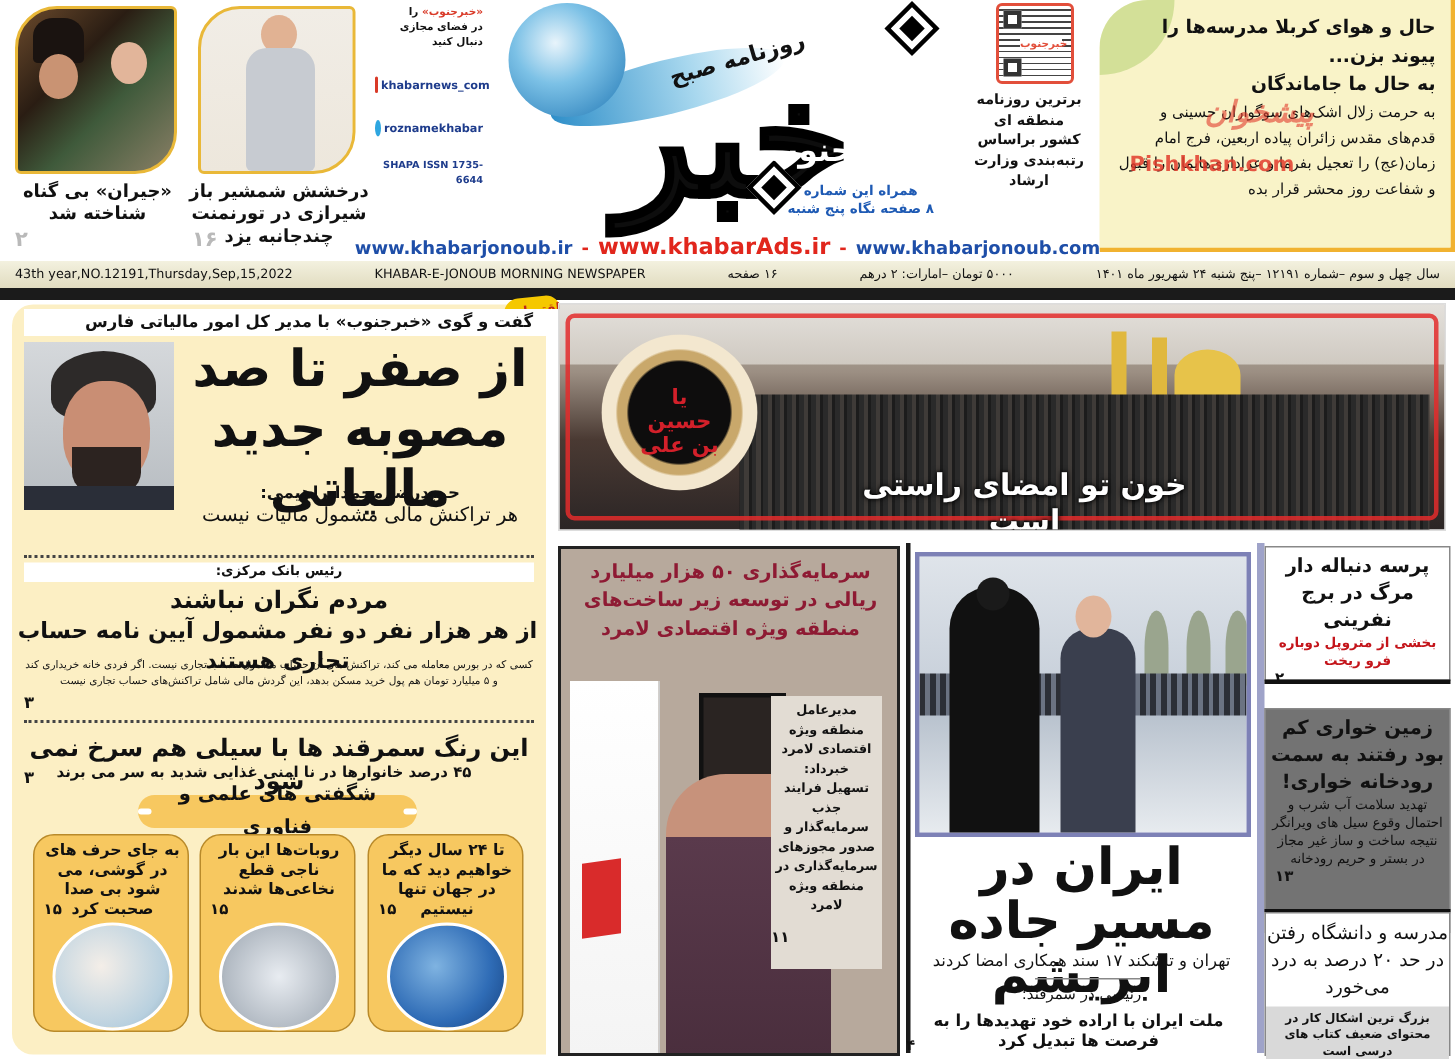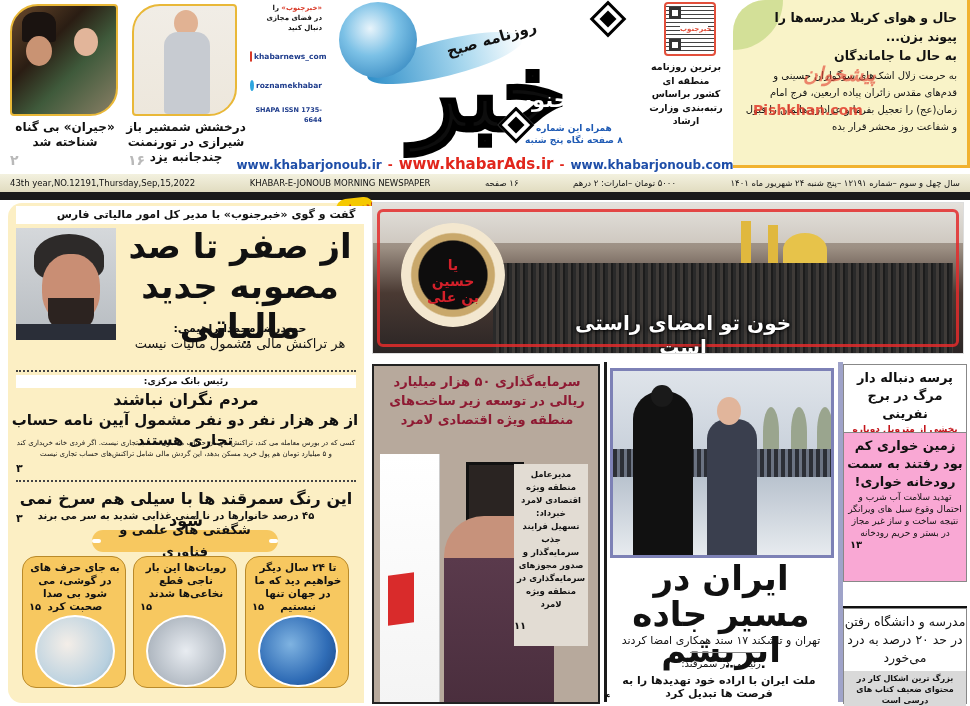--- a/index.html
+++ b/index.html
@@ -124,21 +124,21 @@
 .silk{left:606px;top:560px;width:230px;font-size:34px;font-weight:900;line-height:36px;text-align:center}
 .silk-sub{left:606px;top:634px;width:230px;font-size:11px;text-align:center}
 .silk-rule{left:690px;top:652px;width:70px;border-top:1px solid #888}
 .silk-k{left:606px;top:658px;width:230px;font-size:10px;text-align:center}
 .silk-q{left:606px;top:674px;width:226px;font-size:11px;font-weight:900;text-align:center}
 .silk-pg{left:604px;top:692px;font-size:10px;font-weight:bold}
 .vrule{left:604px;top:362px;width:3px;height:340px;background:#1b1b1b}
 .vrule2{left:838px;top:362px;width:5px;height:340px;background:#9fa3c9}
 .rc{left:843px;top:364px;width:124px;border:1.5px solid #888}
 .rc1{top:364px;height:90px;background:#fff}
-.rc2{top:432px;height:150px;background:#f9a8d4}
+.rc2{top:472px;height:150px;background:#737373}
 .rc3{top:608px;height:96px;background:#fff}
 .rc .h{font-size:13px;font-weight:900;line-height:18px;text-align:center;padding-top:4px}
 .rc .red{font-size:9px;font-weight:bold;color:#c4151b;text-align:center;line-height:12px}
 .rc .p{font-size:9px;line-height:12px;text-align:center;padding:0 4px}
 .rc .n{font-size:10px;font-weight:bold;padding-left:6px;direction:ltr;text-align:left}
 .rc .grey{background:#d9d9d9;font-size:8px;font-weight:bold;line-height:11px;text-align:center;padding:2px;margin-top:4px}
 .hbar{left:843px;top:453px;width:124px;height:3px;background:#111}
 .hbar2{left:843px;top:606px;width:124px;height:3px;background:#111}
 </style>
 </head>

